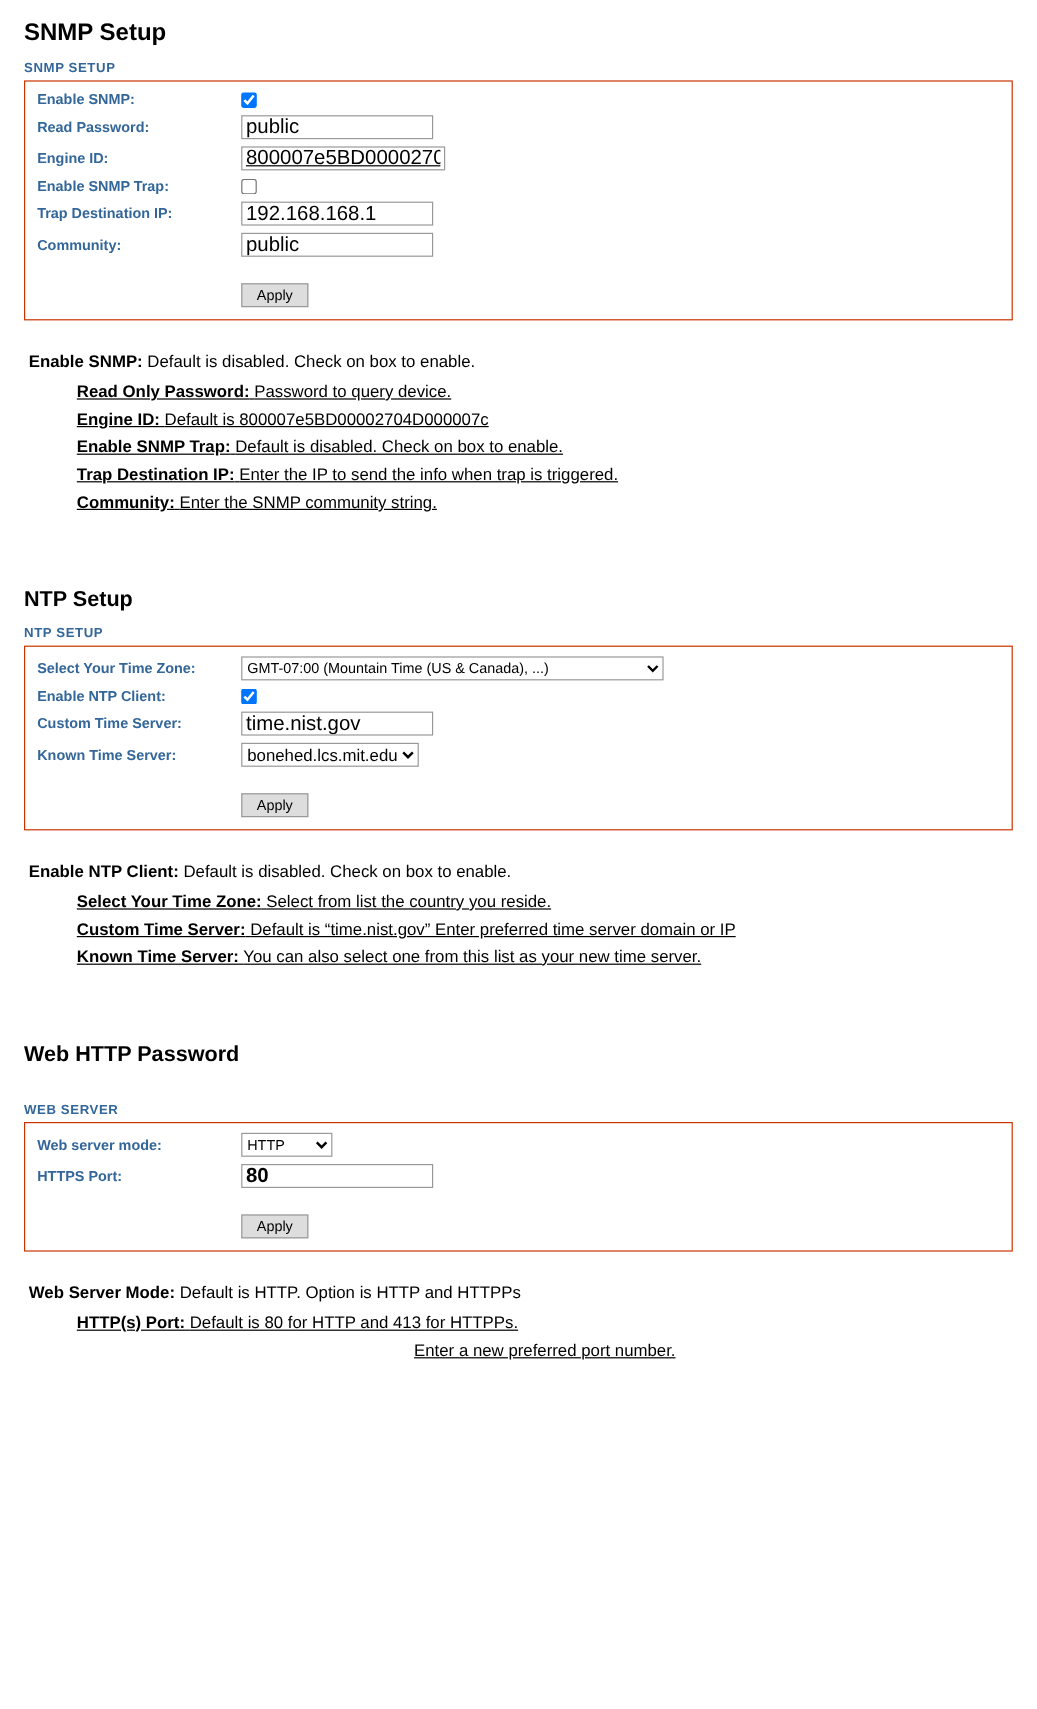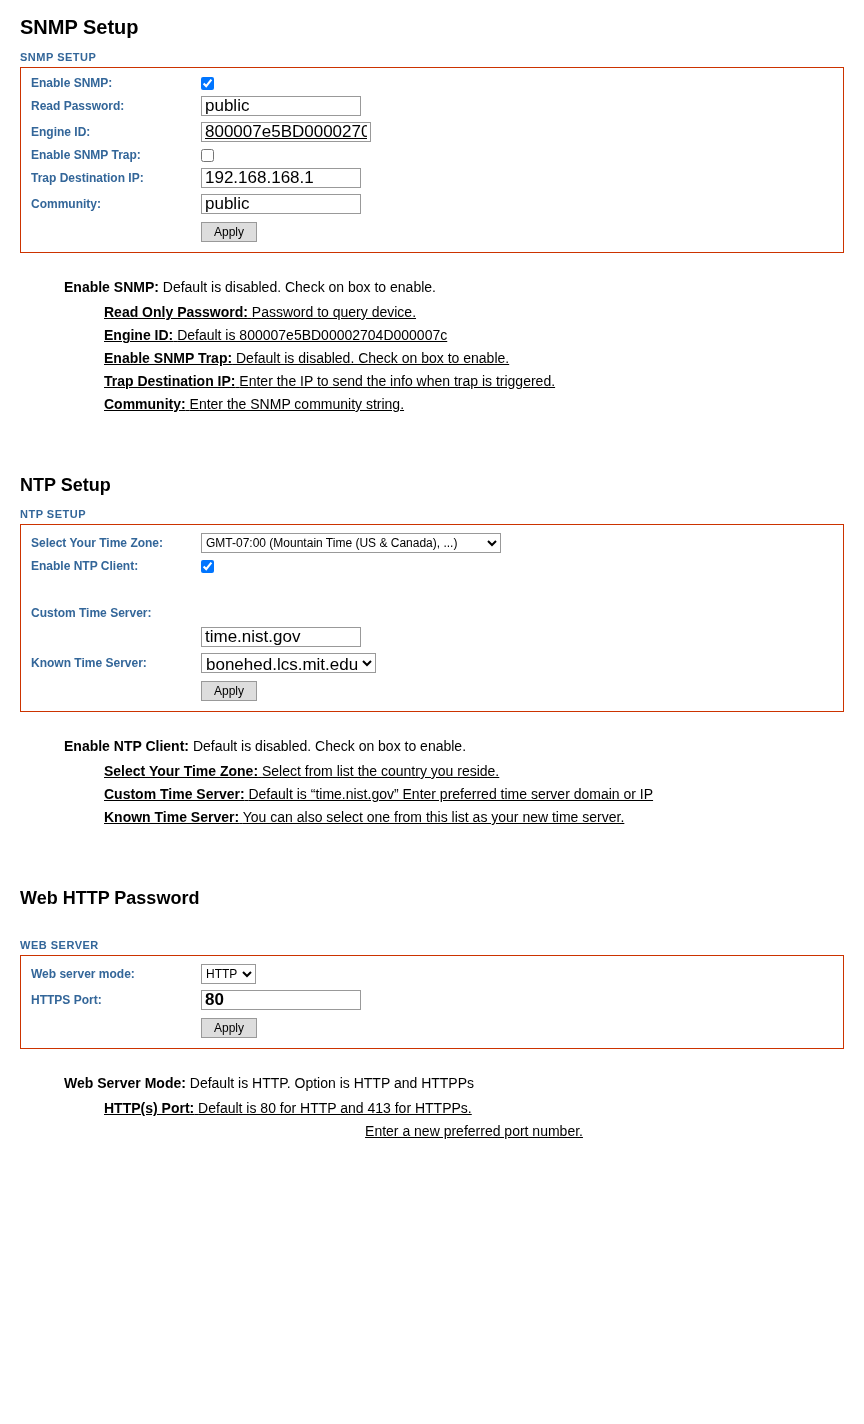--- a/index.html
+++ b/index.html
@@ -59,62 +59,60 @@
     .form-row select {
       font-size: 12px;
       height: 20px;
       border: 1px solid #999;
       background: #fff;
     }
     .form-row input[type="checkbox"] {
       margin: 0;
     }
     .apply-row {
-      margin-top: 8px;
+      margin-top: 22px;
       padding-left: 170px;
     }
     .apply-btn {
       font-size: 12px;
       padding: 2px 12px;
       border: 1px solid #999;
       background: #ddd;
       cursor: pointer;
     }
     .desc-block {
       margin-bottom: 24px;
       padding-left: 4px;
     }
     .desc-block p {
       margin-bottom: 4px;
       line-height: 1.5;
-      margin-left: 40px;
     }
     .desc-block .indent {
       padding-left: 40px;
       text-decoration: underline;
     }
     .desc-block .indent p {
       margin-bottom: 2px;
     }
     strong {
       font-weight: bold;
     }
     .ntp-select-wide {
-      width: 300px;
+      width: 352px;
     }
     .ntp-custom-input {
       width: 130px;
-      margin-top: 48px;
     }
     .known-server-wrap {
       display: flex;
       align-items: center;
     }
     .known-server-wrap select {
-      font-size: 17px;
+      font-size: 14px;
       height: 20px;
       border: 1px solid #999;
       background: #fff;
     }
     .web-mode-wrap {
       display: flex;
       align-items: center;
     }
     .web-mode-wrap select {
       font-size: 12px;
@@ -246,21 +244,21 @@
 <div class="section">
   <h2>Web HTTP Password</h2>
 
   <div class="spacer"></div>
   <div class="section-label">WEB SERVER</div>
   <div class="form-box">
 
     <div class="form-row">
       <label>Web server mode:</label>
       <div class="web-mode-wrap">
-        <select style="width:55px;">
+        <select style="width:76px;">
           <option>HTTP</option>
           <option>HTTPS</option>
         </select>
       </div>
     </div>
 
     <div class="form-row">
       <label>HTTPS Port:</label>
       <input type="text" class="port-input" value="80" style="">
     </div>

